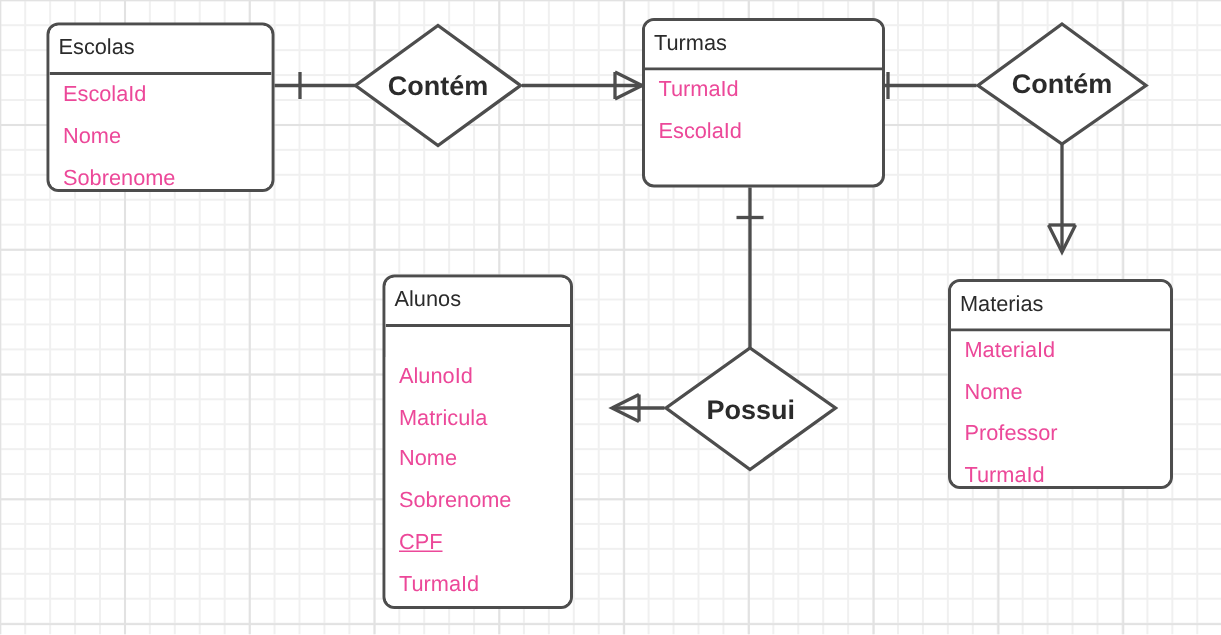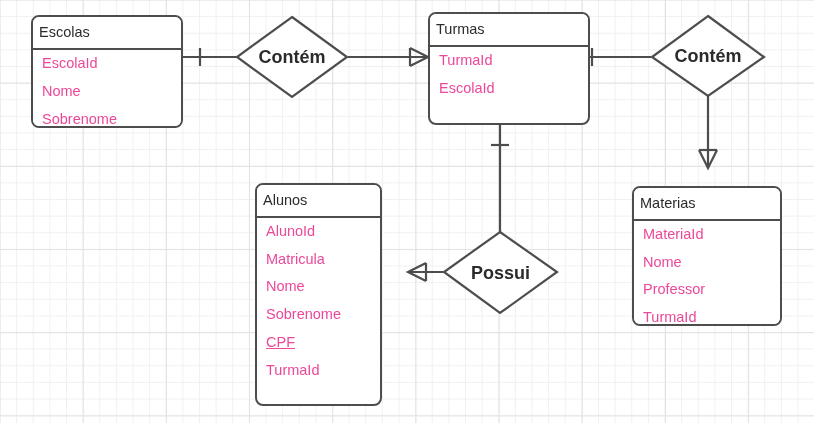--- a/index.html
+++ b/index.html
@@ -116,21 +116,21 @@
     <div class="title">Turmas</div>
     <div class="attrs">
       <div class="attr" style="height:28px;">TurmaId</div>
       <div class="attr" style="height:28px;">EscolaId</div>
     </div>
   </div>
 
   <div class="entity" style="left:255px;top:183px;width:127px;height:223px;">
     <div class="title">Alunos</div>
     <div class="attrs">
-      <div class="attr" style="height:27.7px;">AlunoId</div>
+      <div class="attr" style="height:27.7px;margin-top:20px;">AlunoId</div>
       <div class="attr" style="height:27.7px;">Matricula</div>
       <div class="attr" style="height:27.7px;">Nome</div>
       <div class="attr" style="height:27.7px;">Sobrenome</div>
       <div class="attr" style="height:27.7px;text-decoration:underline;">CPF</div>
       <div class="attr" style="height:27.7px;">TurmaId</div>
     </div>
   </div>
 
   <div class="entity" style="left:632px;top:186px;width:150px;height:140px;">
     <div class="title">Materias</div>

